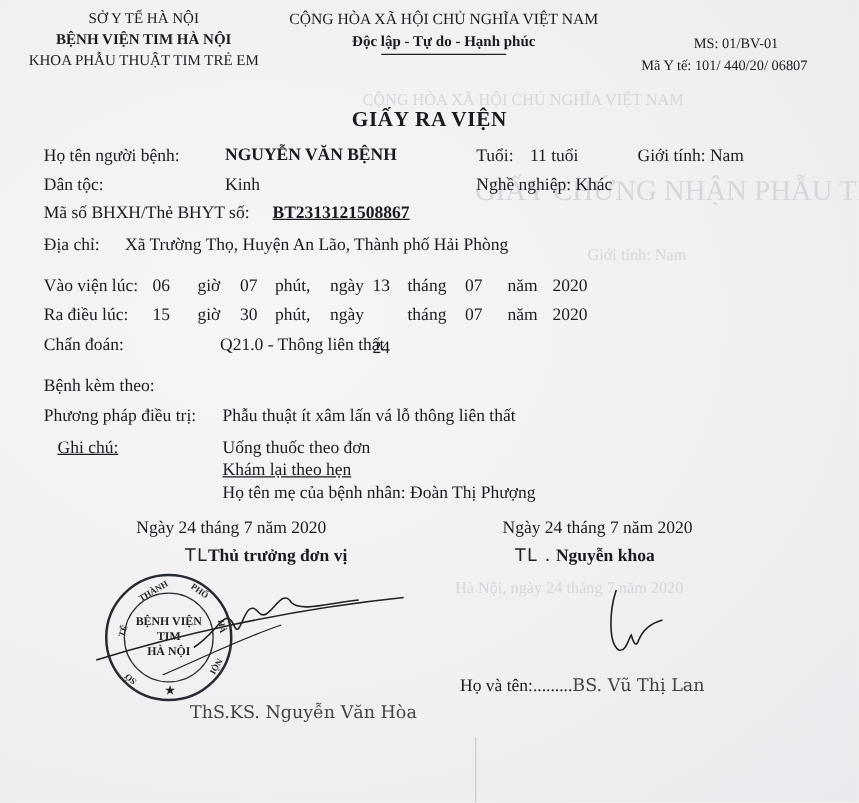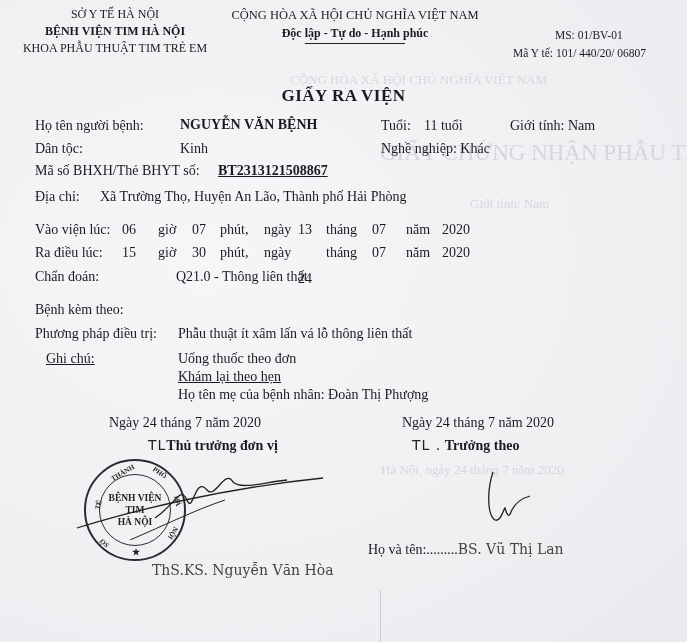--- a/index.html
+++ b/index.html
@@ -42,21 +42,21 @@
   .divline { position: absolute; left: 380px; top: 590px; width: 1px; height: 52px; background: #cfcbd2; }
 </style>
 </head>
 <body>
 
 <div class="page">
 
   <div class="ghost" style="left:290px;top:72px;">CỘNG HÒA XÃ HỘI CHỦ NGHĨA VIỆT NAM</div>
   <div class="ghost" style="left:380px;top:140px;font-size:23px;">GIẤY CHỨNG NHẬN PHẪU THUẬT</div>
   <div class="ghost" style="left:470px;top:196px;">Giới tính: Nam</div>
-  <div class="ghost" style="left:381px;top:462px;text-align:center;">Hà Nội, ngày 24 tháng 7 năm 2020</div>
+  <div class="ghost" style="left:364px;top:462px;text-align:center;">Hà Nội, ngày 24 tháng 7 năm 2020</div>
 
   <div class="abs hdr-left">
     <div>SỞ Y TẾ HÀ NỘI</div>
     <div class="b">BỆNH VIỆN TIM HÀ NỘI</div>
     <div>KHOA PHẪU THUẬT TIM TRẺ EM</div>
   </div>
 
   <div class="abs hdr-mid">
     <div>CỘNG HÒA XÃ HỘI CHỦ NGHĨA VIỆT NAM</div>
     <div class="motto">Độc lập - Tự do - Hạnh phúc</div>
@@ -153,21 +153,21 @@
     <path d="M2 58 C60 40 150 18 248 8" stroke="#222" stroke-width="1.3" fill="none"></path>
     <path d="M80 48 C100 35 105 15 112 30 C118 45 120 5 132 20 C140 30 150 -2 158 12 C166 20 190 12 212 10" stroke="#222" stroke-width="1.3" fill="none"></path>
     <path d="M55 70 C90 55 120 40 150 30" stroke="#222" stroke-width="1" fill="none"></path>
   </svg>
 
   <div class="abs sig-hw" style="left:152px;top:562px;font-size:14px;">ThS.KS. Nguyễn Văn Hòa</div>
 
   <div class="abs f" style="left:402px;top:415px;">Ngày 24 tháng 7 năm 2020</div>
   <div class="abs f" style="left:412px;top:437px;">
     <span class="hw" style="font-size:14px;color:#222;font-style:normal;">TL .</span>
-    <span class="bold">Trưởng theo</span>
+    <span class="bold">Nguyễn khoa</span>
   </div>
 
   <svg class="abs" style="left:485px;top:470px;" width="50" height="55" viewBox="0 0 50 55">
     <path d="M8 2 C2 20 2 45 10 50 C16 52 18 40 20 38 C22 45 24 48 26 42 C30 32 38 28 45 26" stroke="#222" stroke-width="1.3" fill="none"></path>
   </svg>
 
   <div class="abs f" style="left:368px;top:541px;">
     <span>Họ và tên:.........</span><span class="sig-hw">BS. Vũ Thị Lan</span>
   </div>
 

